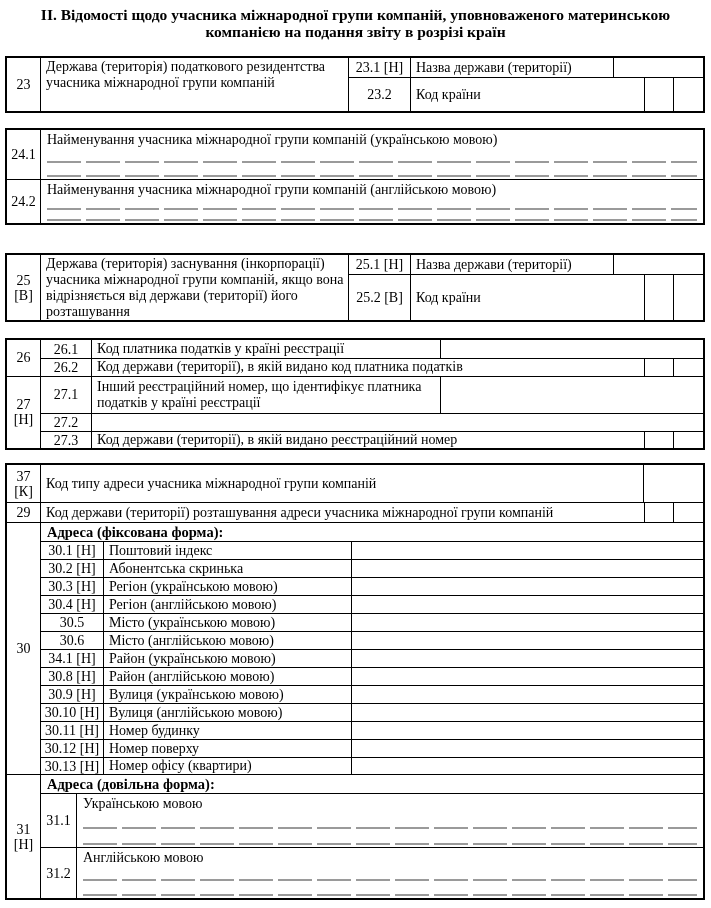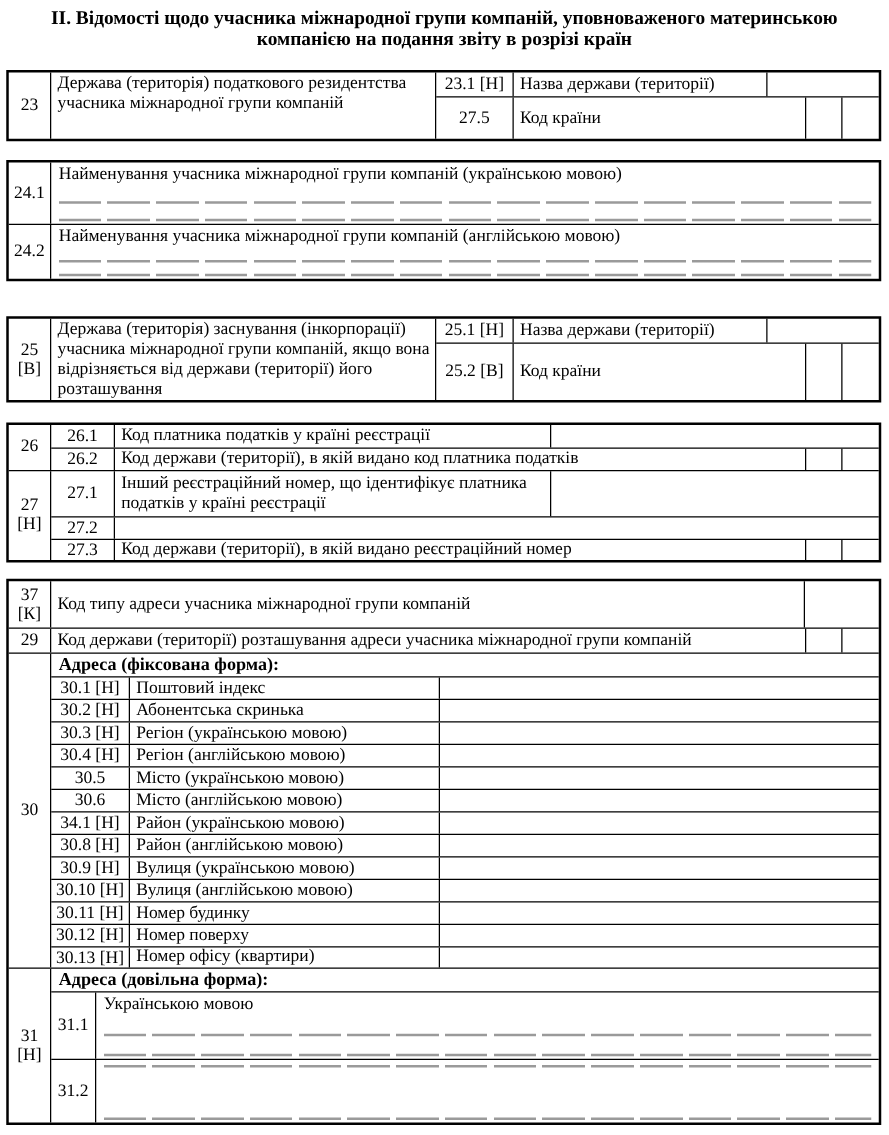--- a/index.html
+++ b/index.html
@@ -70,21 +70,21 @@
     <div class="hrow grow">
       <div class="cell num w-num">23</div>
       <div class="cell bl lbl w-lbl308">Держава (територія) податкового резидентства учасника міжнародної групи компаній</div>
       <div class="bl col grow">
         <div class="hrow h19">
           <div class="cell num nw w-sub61">23.1 [Н]</div>
           <div class="cell bl lbl vc grow">Назва держави (території)</div>
           <div class="cell bl w90"></div>
         </div>
         <div class="hrow bt grow">
-          <div class="cell num nw w-sub61">27.5</div>
+          <div class="cell num nw w-sub61">23.2</div>
           <div class="cell bl lbl vc grow">Код країни</div>
           <div class="cell bl w29"></div>
           <div class="cell bl w30"></div>
         </div>
       </div>
     </div>
   </div>
 
   <div class="tbl t24">
     <div class="hrow h49">
@@ -257,20 +257,21 @@
           <div class="cell num nw w-sub35">31.1</div>
           <div class="cell bl fill grow">
             <div class="lbl" style="padding:0;">Українською мовою</div>
             <div class="uline"></div>
             <div class="uline"></div>
           </div>
         </div>
         <div class="hrow bt grow">
           <div class="cell num nw w-sub35">31.2</div>
           <div class="cell bl fill grow">
+            <div class="lbl" style="padding:0;">Англійською мовою</div>
             <div class="uline"></div>
             <div class="uline"></div>
           </div>
         </div>
       </div>
     </div>
   </div>
 
 </div>
 

